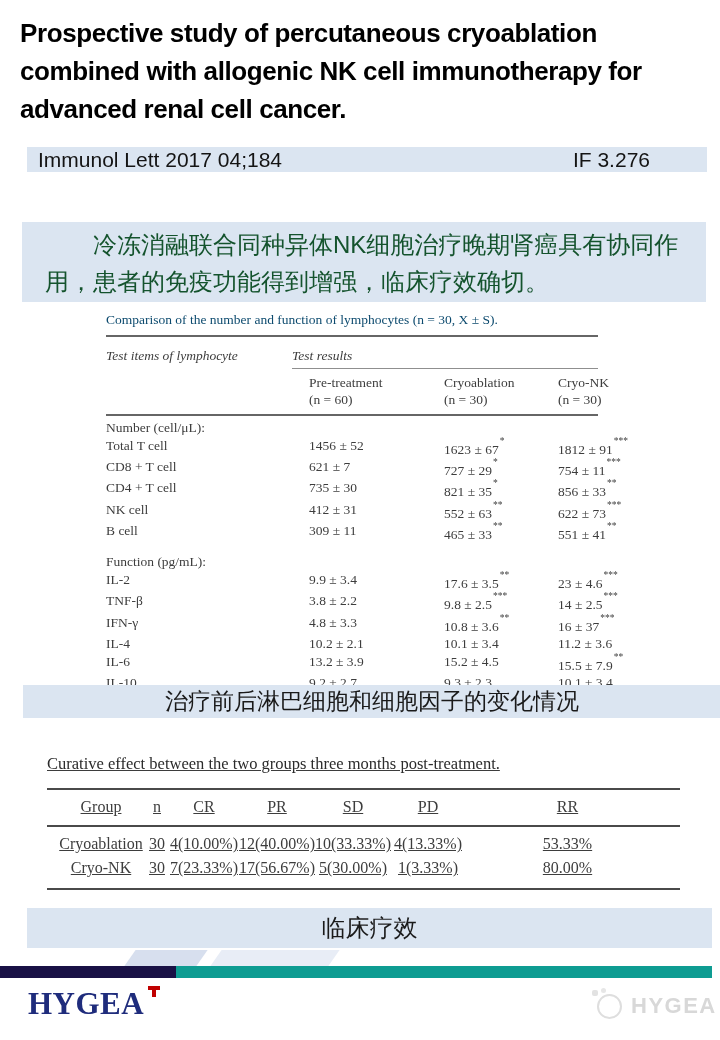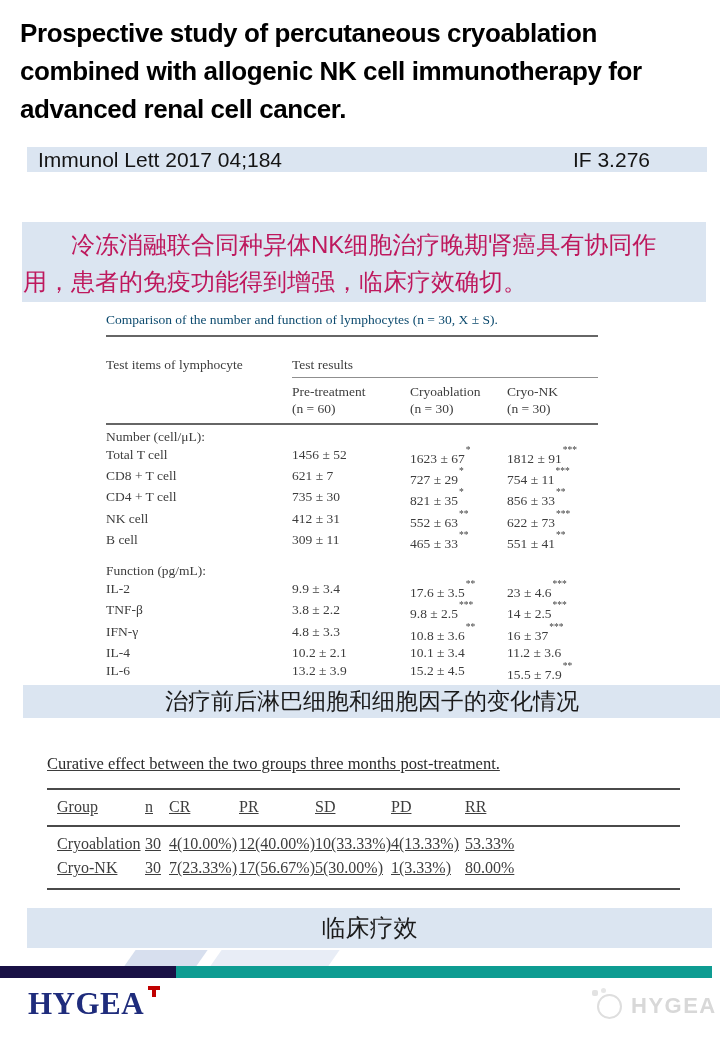--- a/index.html
+++ b/index.html
@@ -19,35 +19,35 @@
   #journal-bar{
     position:absolute;left:27px;top:147px;width:680px;height:25px;
     background:#dbe5f1;display:flex;align-items:center;justify-content:space-between;
     box-sizing:border-box;padding:0 57px 0 11px;
     font-size:21px;color:#141414;
   }
 
   
   #summary-box{
     position:absolute;left:22px;top:222px;width:684px;height:80px;
-    background:#dbe5f1;box-sizing:border-box;padding:4px 10px 0 1px;
-    font-size:24px;line-height:37px;color:#be185d;
+    background:#dbe5f1;box-sizing:border-box;padding:4px 10px 0 23px;
+    font-size:24px;line-height:37px;color:#14532d;
   }
   #summary-box p{margin:0;text-indent:2em;}
 
   
   .paper{font-family:"Liberation Serif","DejaVu Serif",serif;color:#3d3d3d;}
 
   #table1{position:absolute;left:100px;top:312px;width:512px;}
   #table1 .caption{font-size:13.5px;color:#0c4a6e;margin:0 0 7px 6px;}
   #t1{margin-left:6px;width:492px;font-size:13.5px;}
-  .t1-grid{display:grid;grid-template-columns:186px 118px 97px 91px;}
+  .t1-grid{display:grid;grid-template-columns:186px 118px 97px 91px;gap:17px;}
   .t1-grid2{display:grid;grid-template-columns:186px 306px;}
   .t1-h1{border-top:2px solid #666;}
-  .t1-h1 span{padding-top:20px;}
+  .t1-h1 span{padding-top:11px;font-style:italic;}
   .t1-group{border-bottom:1px solid #8f8f8f;padding-bottom:4px;}
   .t1-h2{border-bottom:2px solid #666;}
   .t1-h2 .hcell{padding:5px 0 6px;line-height:17px;}
   .t1-bodyrows{border-bottom:2px solid #666;padding:3px 0 4px;}
   .t1-row{line-height:17.8px;}
   .t1-sec{line-height:17.8px;}
   .fn-gap{margin-top:10px;}
   #t1 sup{font-size:9.5px;position:relative;top:-4px;margin-left:1px;}
   .t1-note{
     height:3px;width:486px;margin:7px 0 0 6px;opacity:.75;
@@ -59,21 +59,21 @@
     position:absolute;background:#dbe5f1;display:flex;align-items:center;justify-content:center;
     color:#1a1a1a;
   }
   #banner1{left:23px;top:685px;width:698px;height:33px;font-size:23px;}
   #banner2{left:27px;top:908px;width:685px;height:40px;font-size:24px;}
 
   
   #table2{position:absolute;left:47px;top:754px;width:633px;text-decoration:underline;}
   #table2 .caption{font-size:16.5px;color:#2b2b2b;margin:0 0 14px 0;}
   .t2-grid{display:grid;grid-template-columns:88px 24px 70px 76px 76px 74px 1fr;
-    box-sizing:border-box;padding:0 10px;font-size:16px;}
+    box-sizing:border-box;padding:0 10px;font-size:16px;text-align:center;}
   .t2-headrow{border-top:2px solid #4a4a4a;border-bottom:2px solid #4a4a4a;}
   .t2-headrow .t2-grid{padding-top:8px;padding-bottom:9px;}
   .t2-bodyrows{border-bottom:2px solid #4a4a4a;padding:5px 0 8px;}
   .t2-bodyrows .t2-grid{line-height:24px;}
 
   
   #swoosh1{position:absolute;left:130px;top:950px;width:72px;height:16px;background:#d7dfee;transform:skewX(-35deg);}
   #swoosh2{position:absolute;left:216px;top:950px;width:118px;height:16px;background:#e8edf6;transform:skewX(-35deg);}
   #bar-navy{position:absolute;left:0;top:966px;width:176px;height:12px;background:#191145;}
   #bar-teal{position:absolute;left:176px;top:966px;width:536px;height:12px;background:#0e9c92;}

